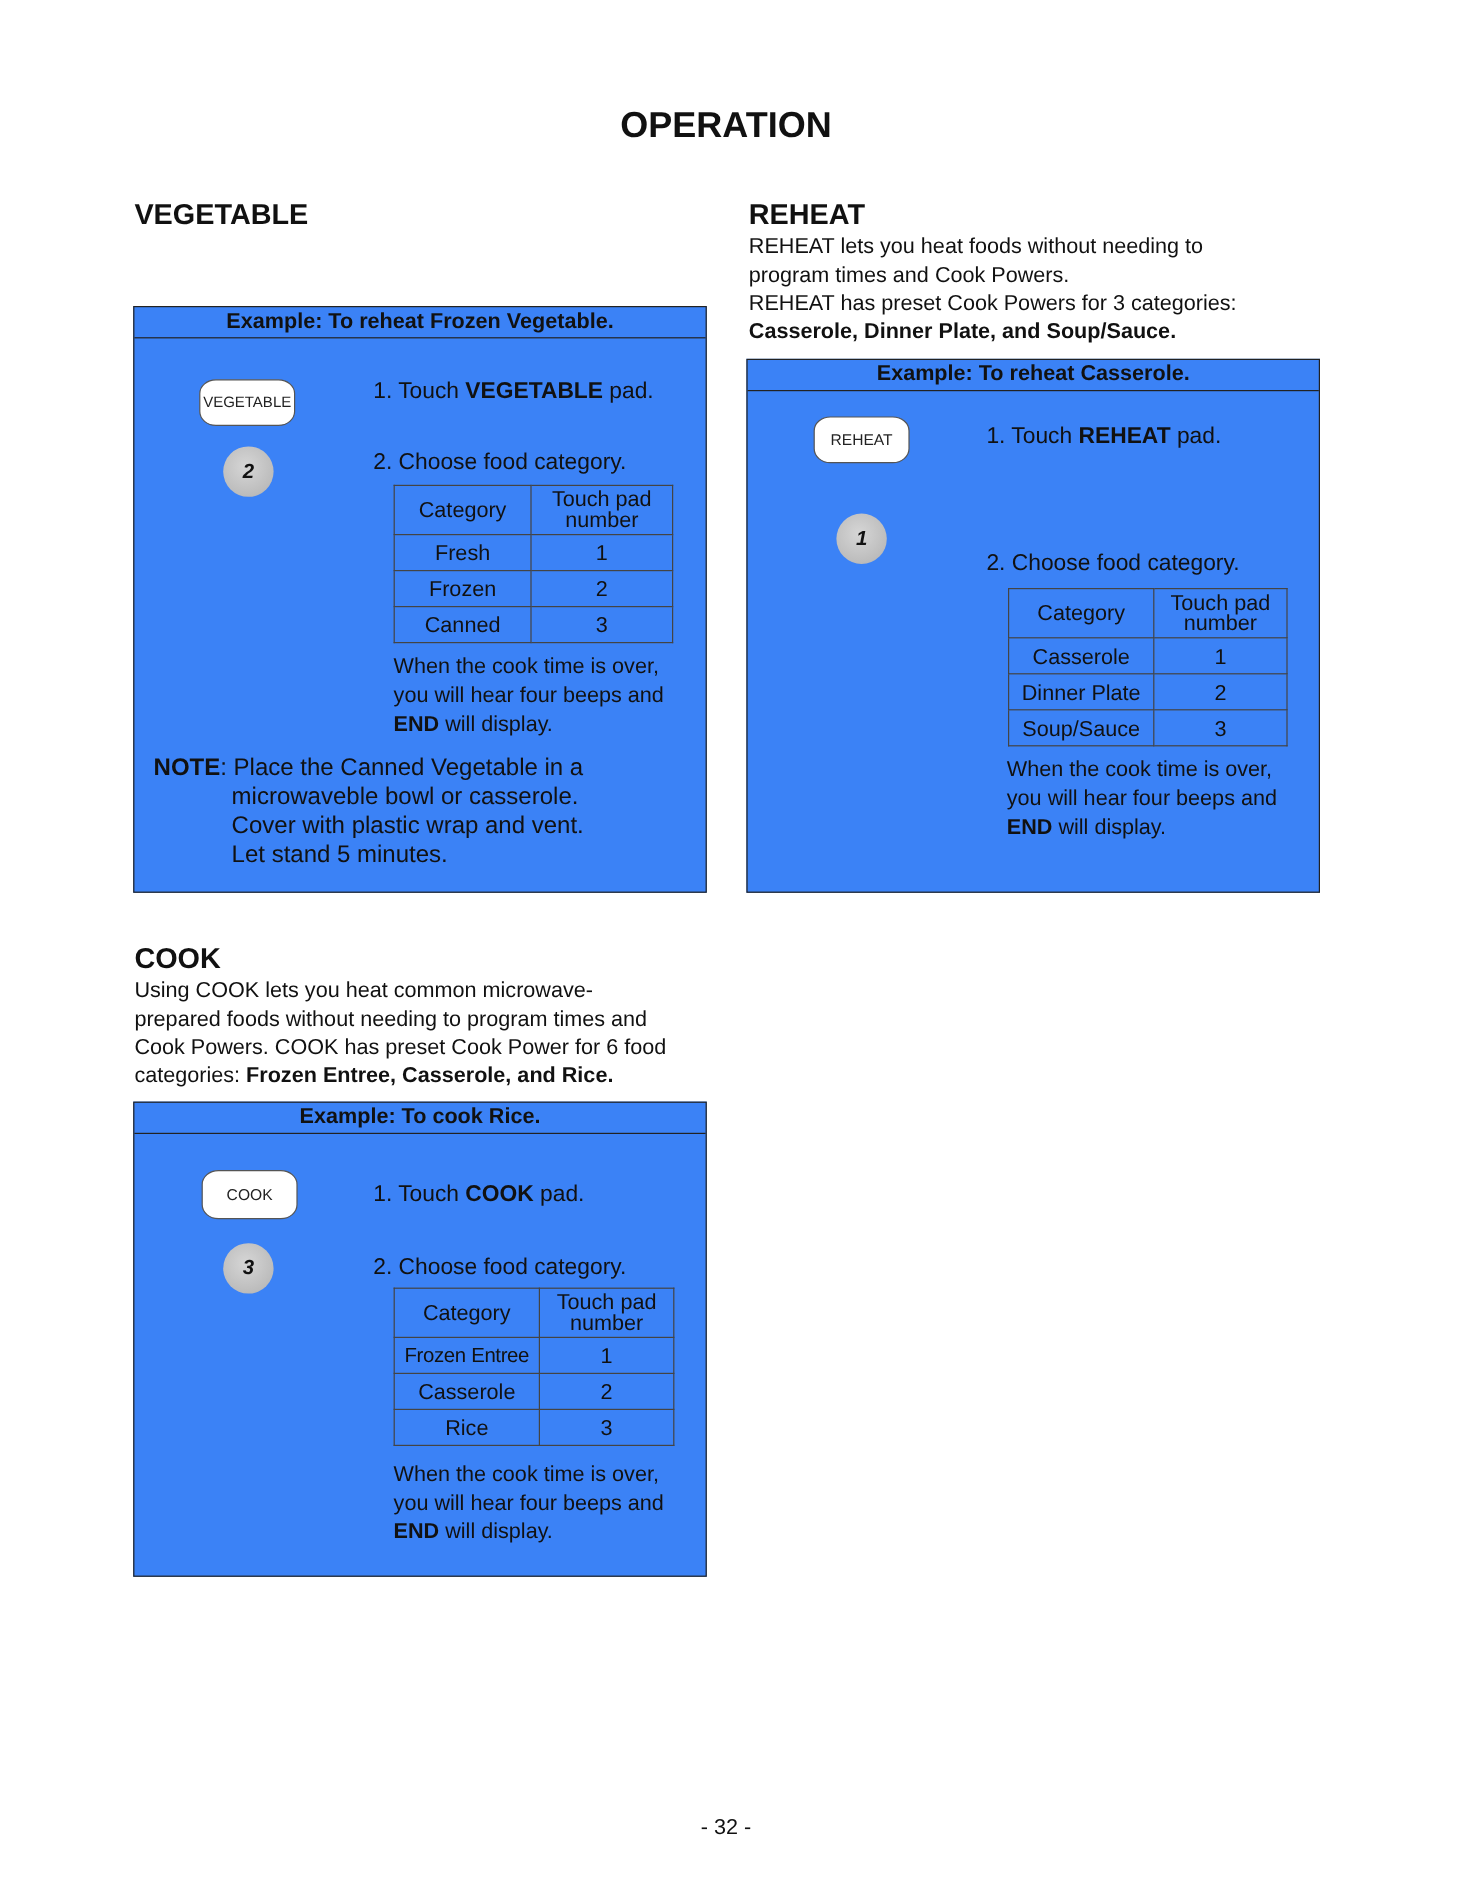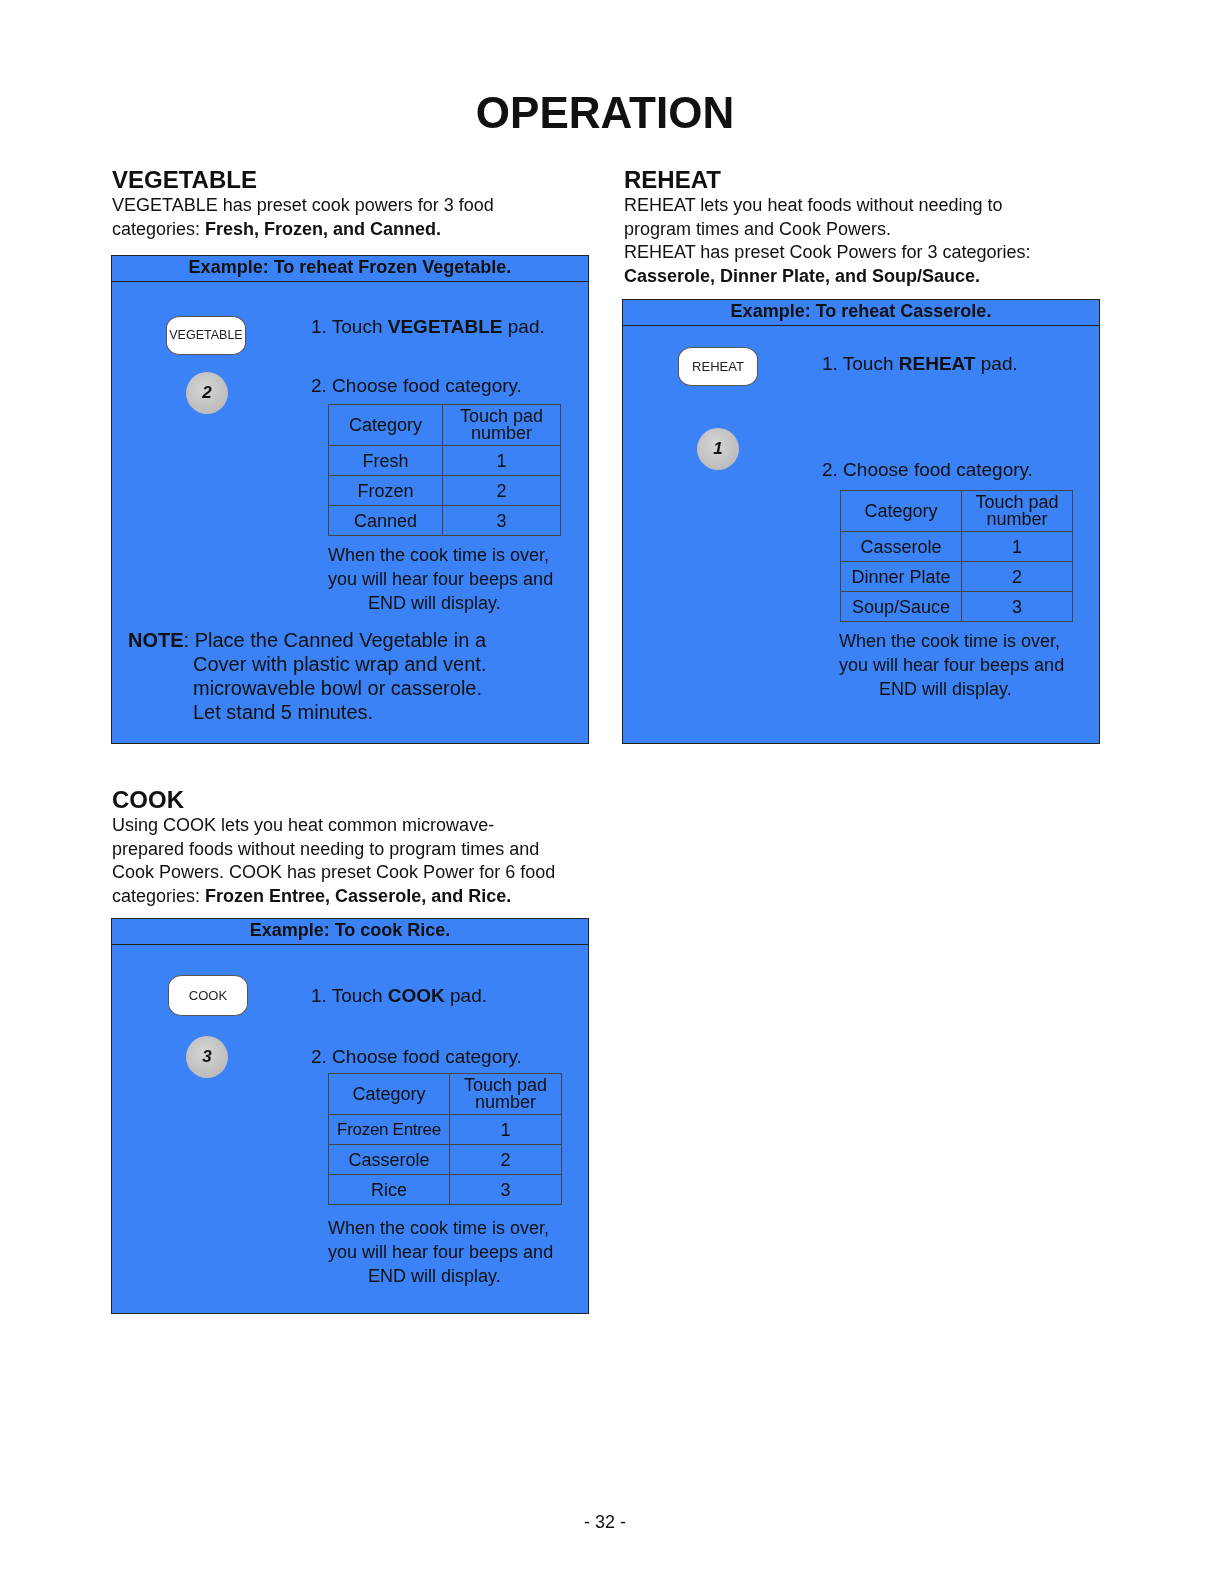--- a/index.html
+++ b/index.html
@@ -3,21 +3,21 @@
   <meta charset="utf-8">
   <style>
     html, body { margin: 0; padding: 0; background: #ffffff; }
     body {
       width: 1224px; height: 1584px; position: relative;
       font-family: "Liberation Sans", sans-serif; color: #111111;
       overflow: hidden;
     }
     .page-title {
       position: absolute; left: 0; top: 88px; width: 1210px; text-align: center;
-      font-size: 44px; font-weight: bold; letter-spacing: 0px;
+      font-size: 30px; font-weight: bold; letter-spacing: 0px;
     }
     .section { position: absolute; }
     .sec-head { font-size: 24px; font-weight: bold; line-height: 28px; margin: 0; }
     .sec-desc { font-size: 18px; line-height: 23.5px; margin: 0; }
     .sec-desc b { font-weight: bold; }
     .ex-box {
       position: absolute; border: 1.5px solid #222; box-sizing: border-box; background: #3b82f6; font-weight: bold;
     }
     .ex-title {
       height: 25px; border-bottom: 1.5px solid #222; text-align: center;
@@ -40,37 +40,33 @@
       position: absolute; border-collapse: collapse; border: 1.5px solid #222;
       font-size: 18px;
     }
     table.cat td {
       border: 1px solid #444; text-align: center; padding: 0; line-height: 18px;
     }
     table.cat tr.hdr td { height: 40px; }
     table.cat tr.row td { height: 29px; }
     .hdr-2 { line-height: 17px !important; }
     .end-note { position: absolute; font-size: 18px; line-height: 24px; }
-    .end-note b { font-weight: normal; margin-left: 40px; }
+    .end-note b { font-weight: bold; }
     .note { position: absolute; font-size: 20px; line-height: 24px; }
     .note b { font-weight: bold; }
     .note .indent { padding-left: 65px; display: block; }
     .page-num { position: absolute; left: 0; width: 1210px; top: 1512px; text-align: center; font-size: 18px; }
   </style>
 </head>
 <body>
 
 <div class="page-title">OPERATION</div>
 
 <div class="section" style="left:112px; top:166px; width:480px;">
   <h2 class="sec-head">VEGETABLE</h2>
-  <p class="sec-desc">
-    <span>VEGETABLE has preset cook powers for 3 food</span><br>
-    <span>categories: </span><b>Fresh, Frozen, and Canned.</b>
-  </p>
 </div>
 
 <div class="ex-box" style="left:111px; top:255px; width:478px; height:489px;">
   <div class="ex-title">Example: To reheat Frozen Vegetable.</div>
 </div>
 <div class="pad" style="left:166px; top:316px; width:80px; height:39px; line-height:37px; font-size:12.5px;">VEGETABLE</div>
 <div class="num-btn" style="left:186px; top:372px;">2</div>
 <div class="step" style="left:311px; top:316px;">
   <span>1. Touch </span><b>VEGETABLE</b><span> pad.</span>
 </div>
@@ -95,22 +91,22 @@
       </tr>
 </tbody>
   </table>
 <div class="end-note" style="left:328px; top:543px;">
   <span>When the cook time is over,</span><br>
   <span>you will hear four beeps and</span><br>
   <b>END</b><span> will display.</span>
 </div>
 <div class="note" style="left:128px; top:628px;">
   <b>NOTE</b><span>: Place the Canned Vegetable in a</span>
+  <span class="indent">microwaveble bowl or casserole.</span>
   <span class="indent">Cover with plastic wrap and vent.</span>
-  <span class="indent">microwaveble bowl or casserole.</span>
   <span class="indent">Let stand 5 minutes.</span>
 </div>
 
 <div class="section" style="left:624px; top:166px; width:480px;">
   <h2 class="sec-head">REHEAT</h2>
   <p class="sec-desc">
     <span>REHEAT lets you heat foods without needing to</span><br>
     <span>program times and Cook Powers.</span><br>
     <span>REHEAT has preset Cook Powers for 3 categories:</span><br>
     <b>Casserole, Dinner Plate, and Soup/Sauce.</b>

